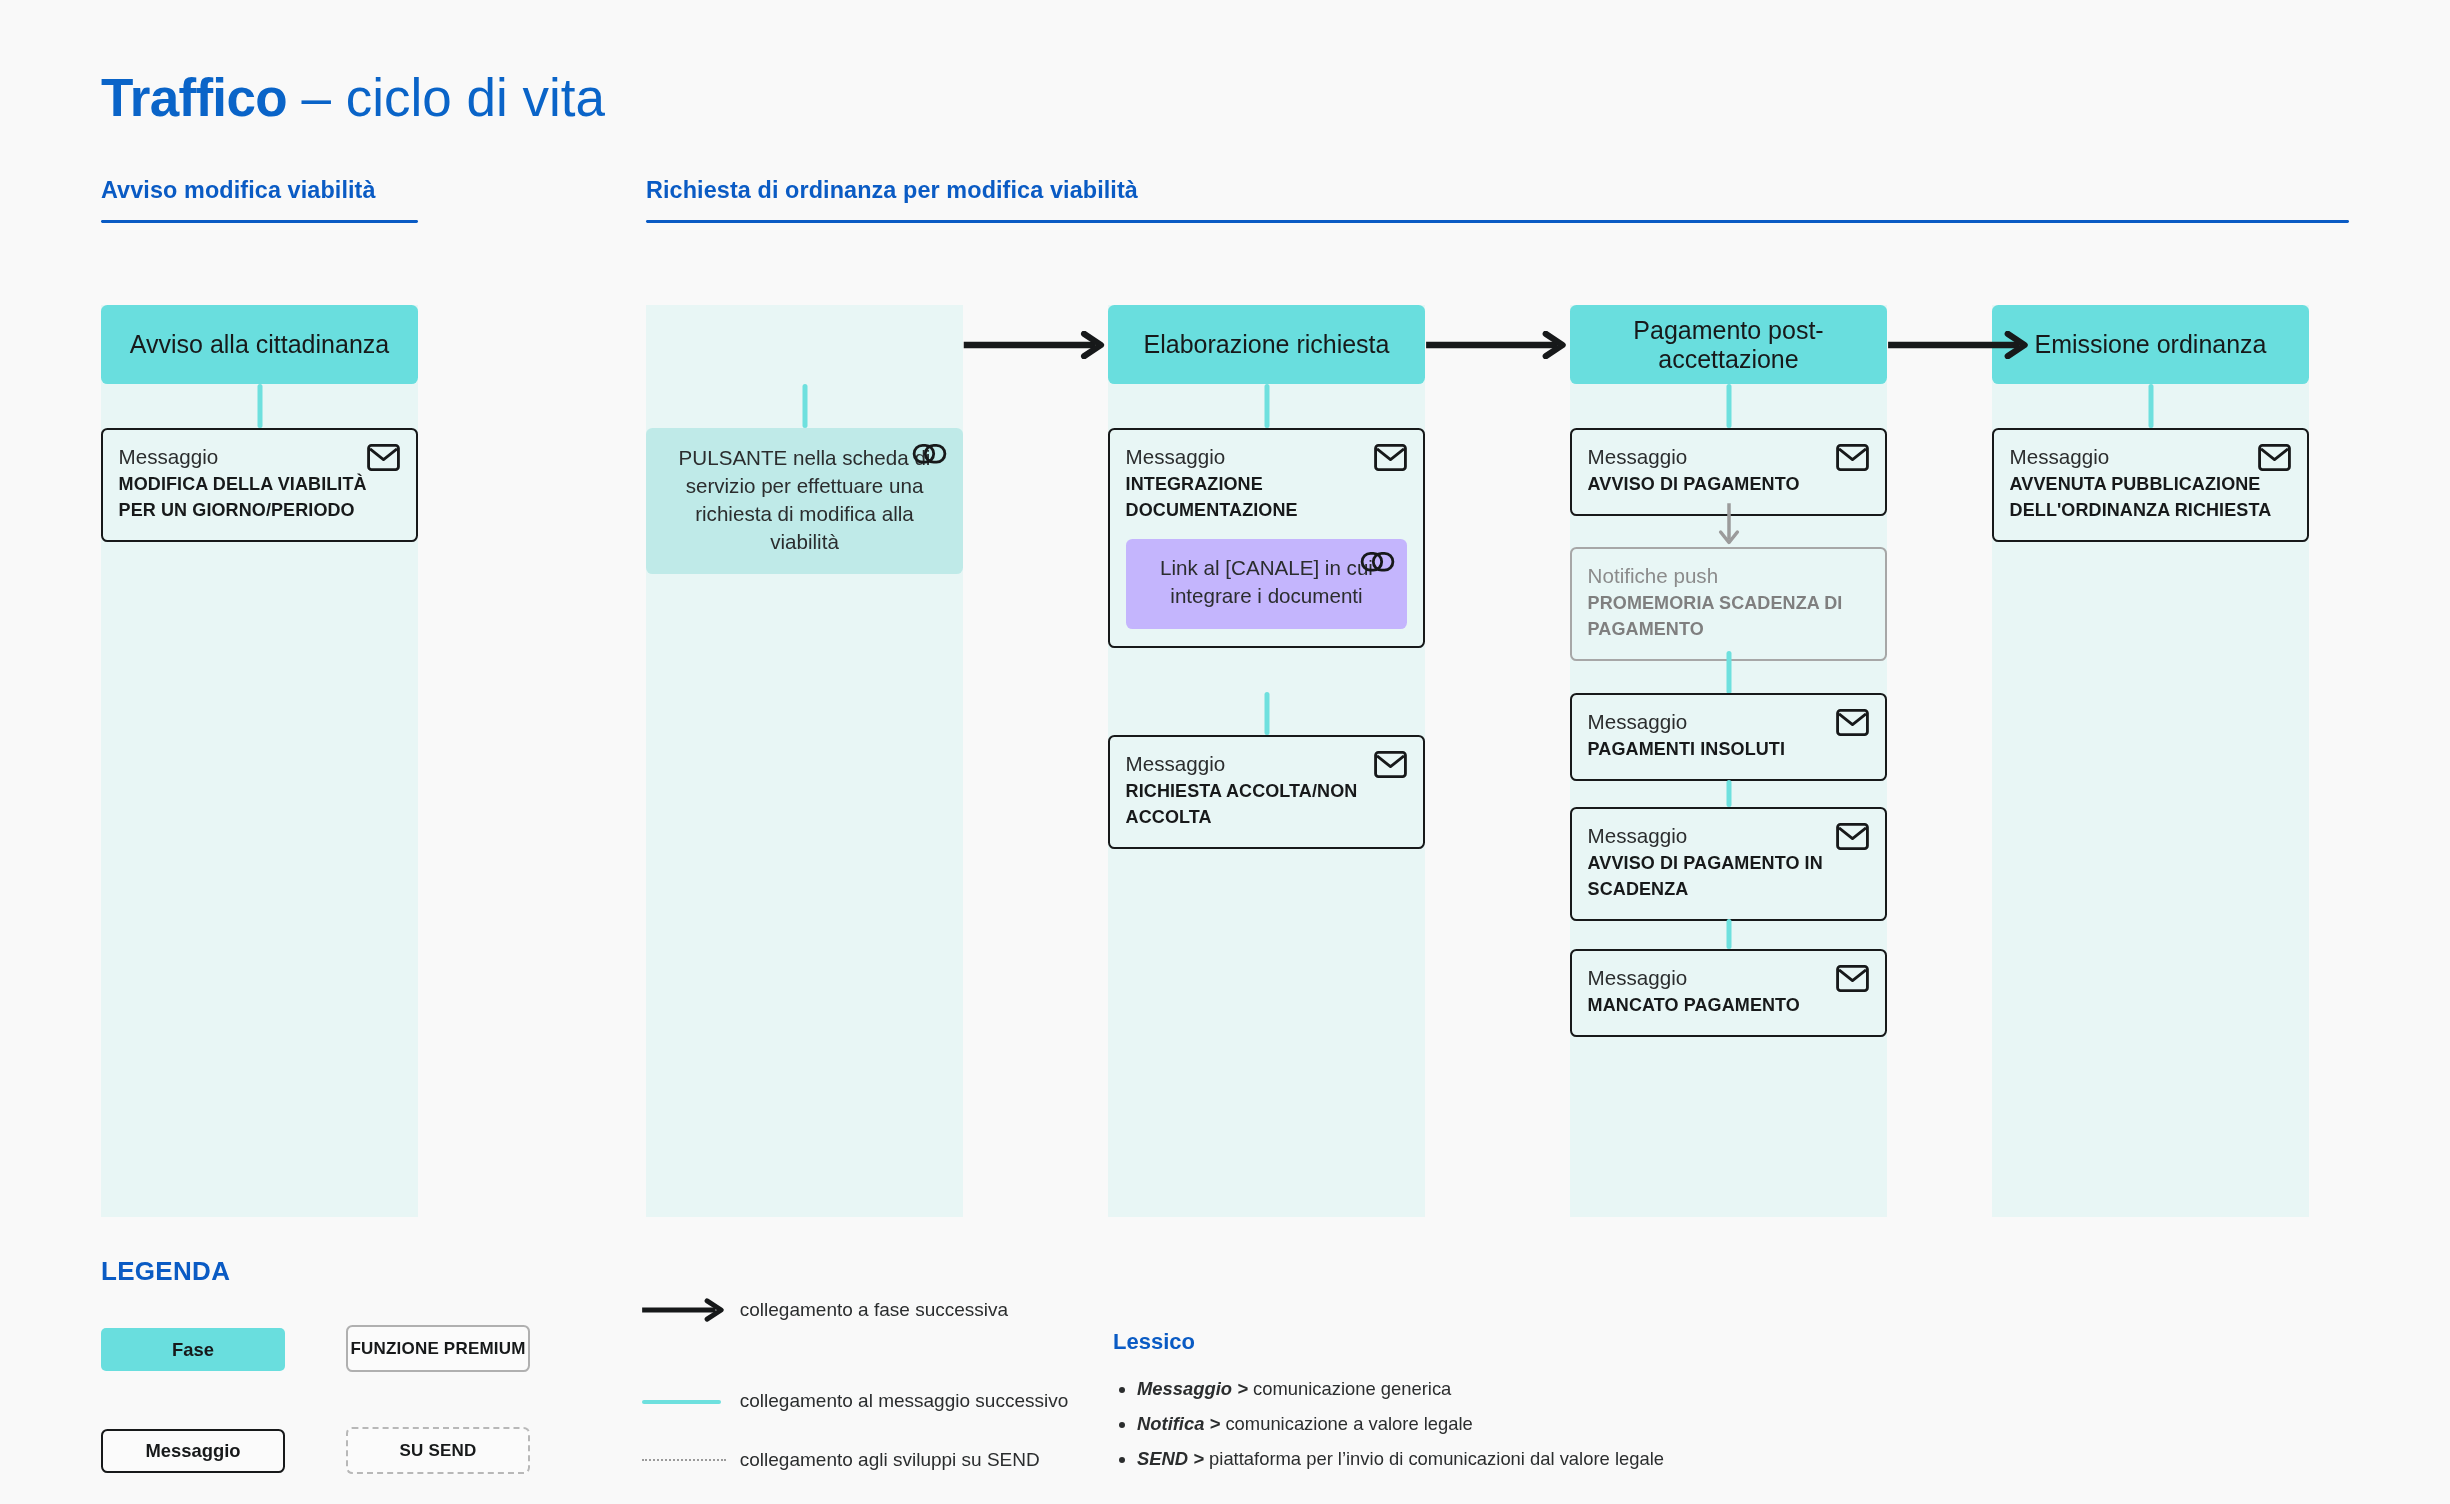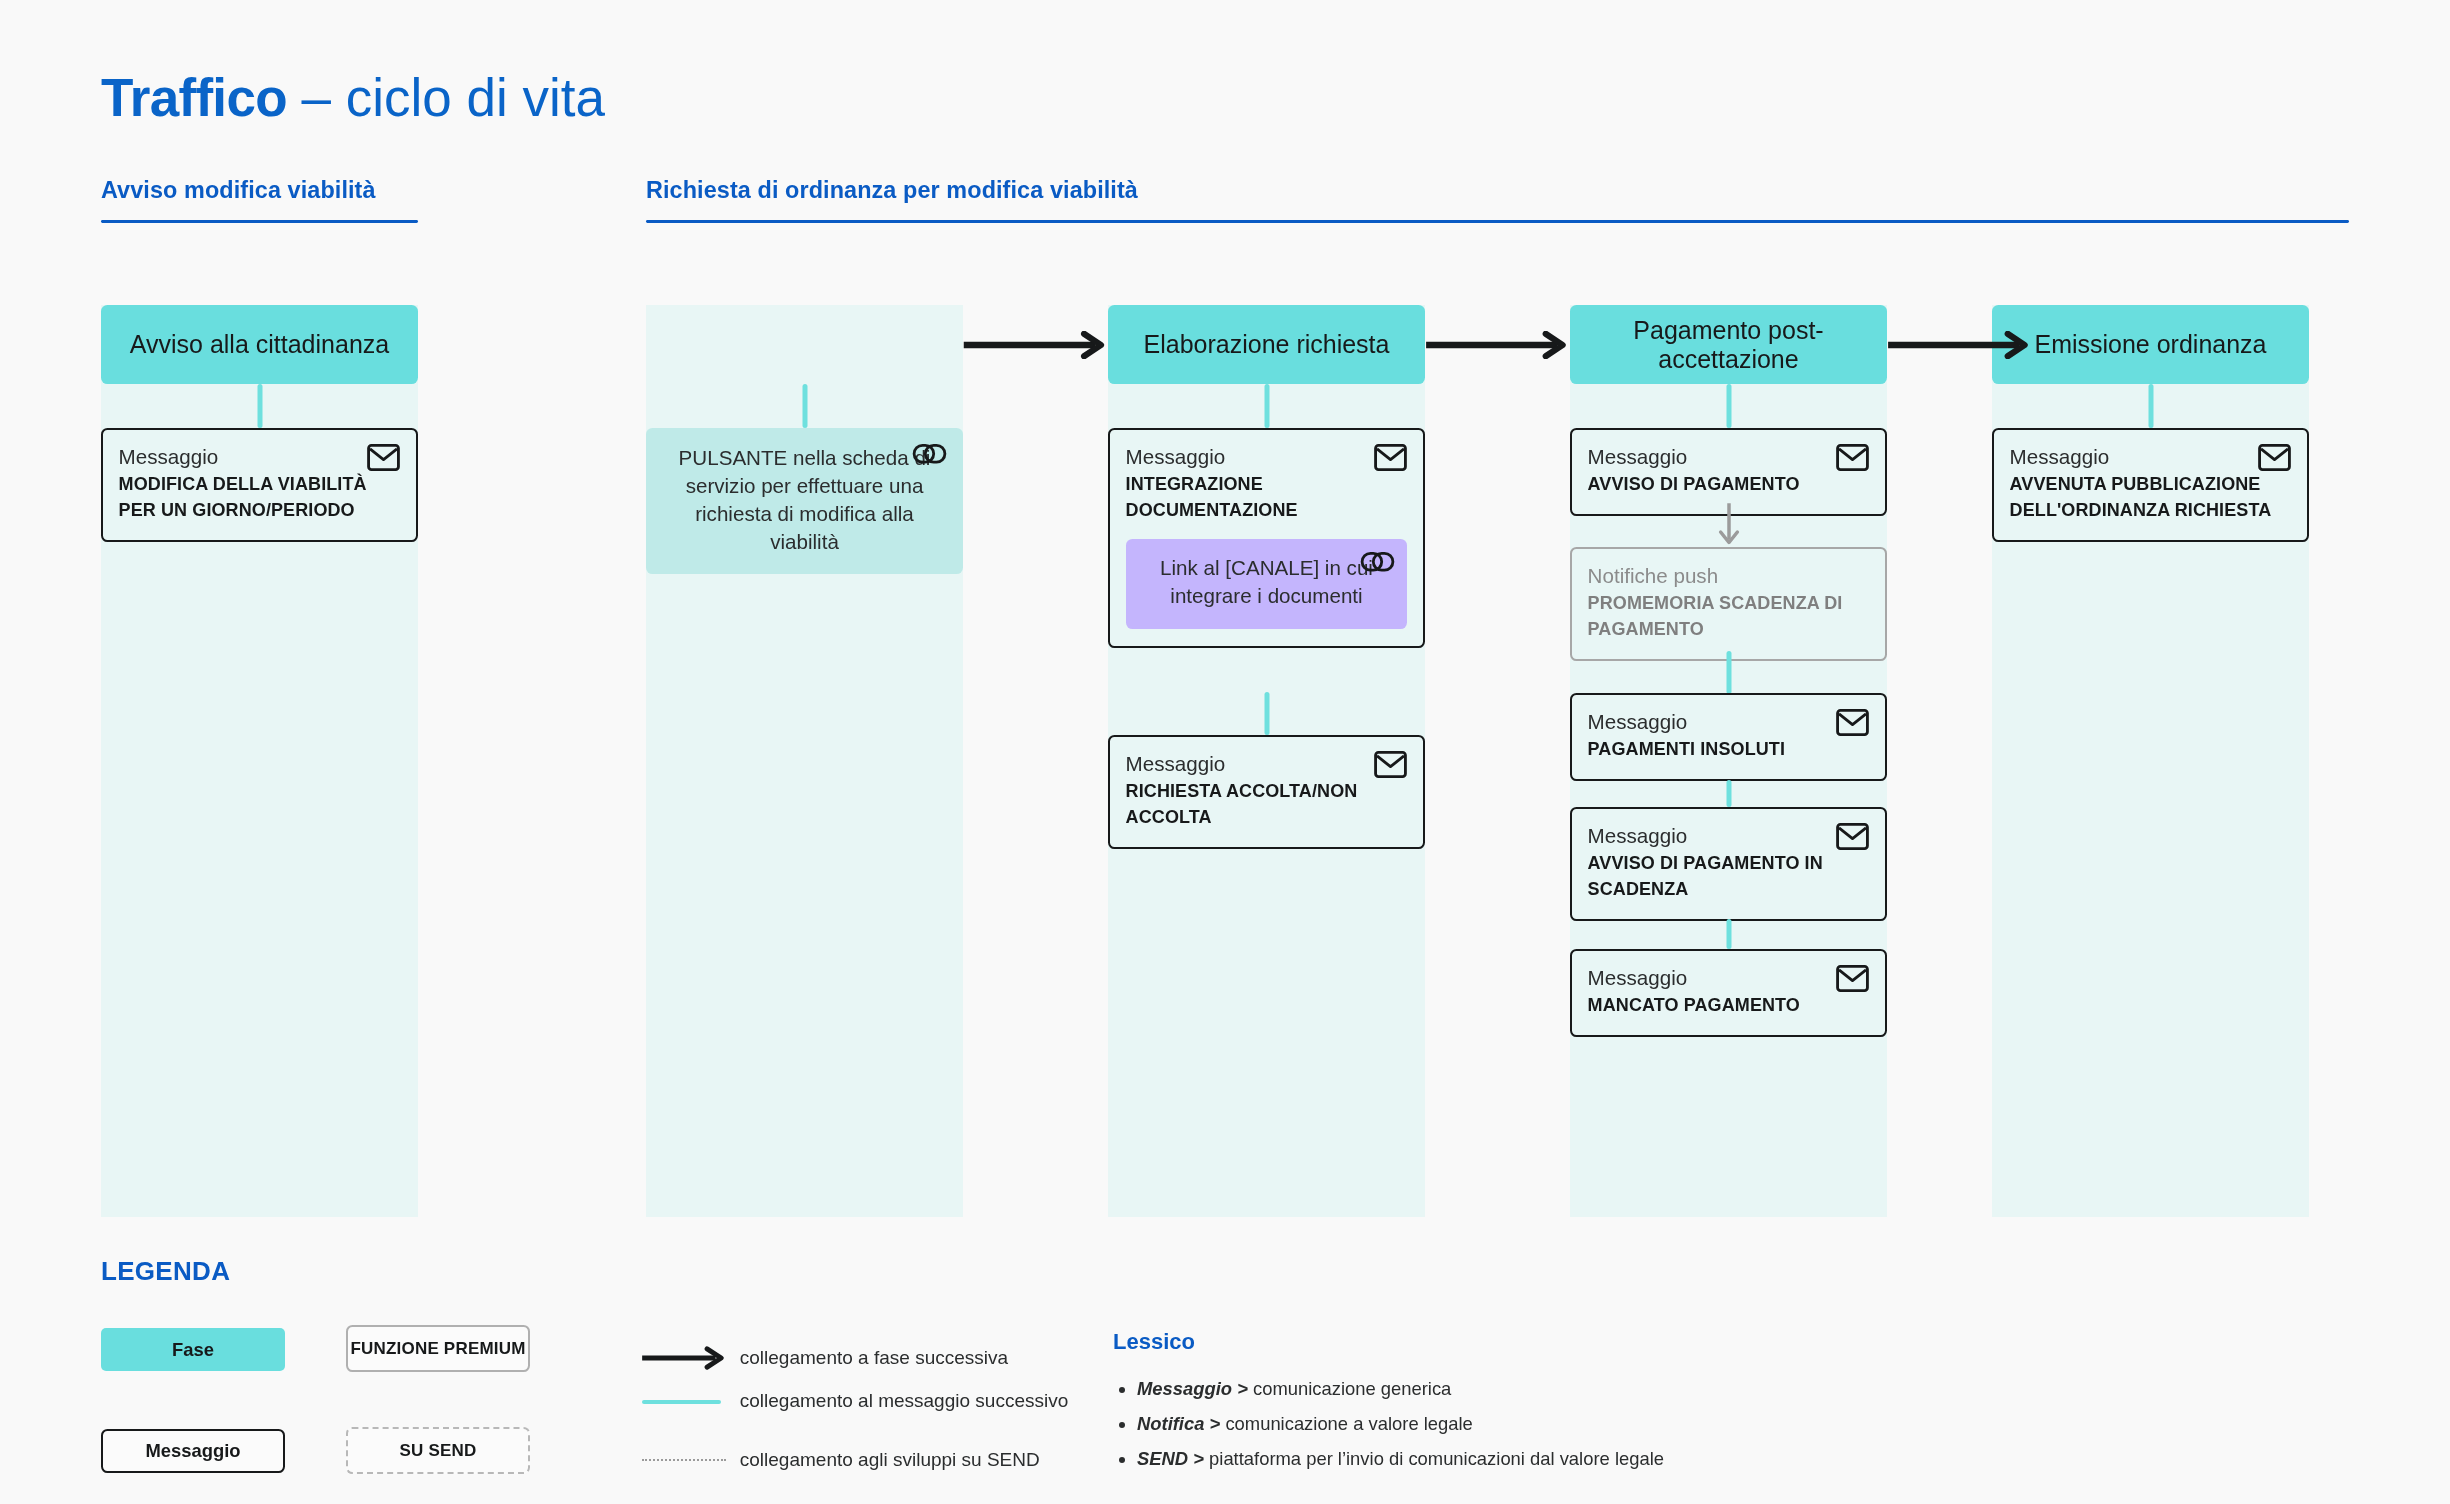--- a/index.html
+++ b/index.html
@@ -127,21 +127,21 @@
     text-align:center;
   }
   .sw-fase{left:101px;top:1328px;width:184px;height:43px;background:#69dede;border-radius:5px;font-weight:bold;}
   .sw-msg{left:101px;top:1429px;width:184px;height:44px;background:#fbfbfb;border:2.8px solid #17191a;border-radius:6.4px;}
   .sw-prem{left:346px;top:1325px;width:184px;height:47px;background:#fbfbfb;border:2.8px solid #b0b0b0;border-radius:6.4px;font-size:17px;letter-spacing:0.2px;}
   .sw-send{left:346px;top:1427px;width:184px;height:47px;background:#fbfbfb;border:2.8px dashed #b8b8b8;border-radius:6.4px;font-size:17px;letter-spacing:0.2px;}
 
   .legend-line{position:absolute;display:flex;align-items:center;}
   .legend-line .glyph{width:85px;height:24px;position:relative;}
   .legend-line .ltext{font-size:19px;color:#2b2d2e;margin-left:12.8px;white-space:nowrap;}
-  #ll-0{left:642px;top:1346px;}
+  #ll-0{left:642px;top:1298px;}
   #ll-1{left:642px;top:1389px;}
   #ll-2{left:642px;top:1448px;}
   .dash-line{position:absolute;top:11.4px;left:0;width:84px;border-top:2.8px dotted #9a9a9a;}
   .teal-line{position:absolute;top:10.6px;left:0;width:79px;height:4.3px;background:#6ee0de;border-radius:2.1px;}
 
   
   #lessico{position:absolute;left:1113px;top:1329px;}
   #lessico .lx-title{font-size:22px;font-weight:bold;color:#0a5bc4;margin-bottom:15.6px;}
   #lessico ul{margin:0;padding-left:24px;list-style:disc;}
   #lessico li{font-size:18.4px;line-height:35px;color:#2b2d2e;}

